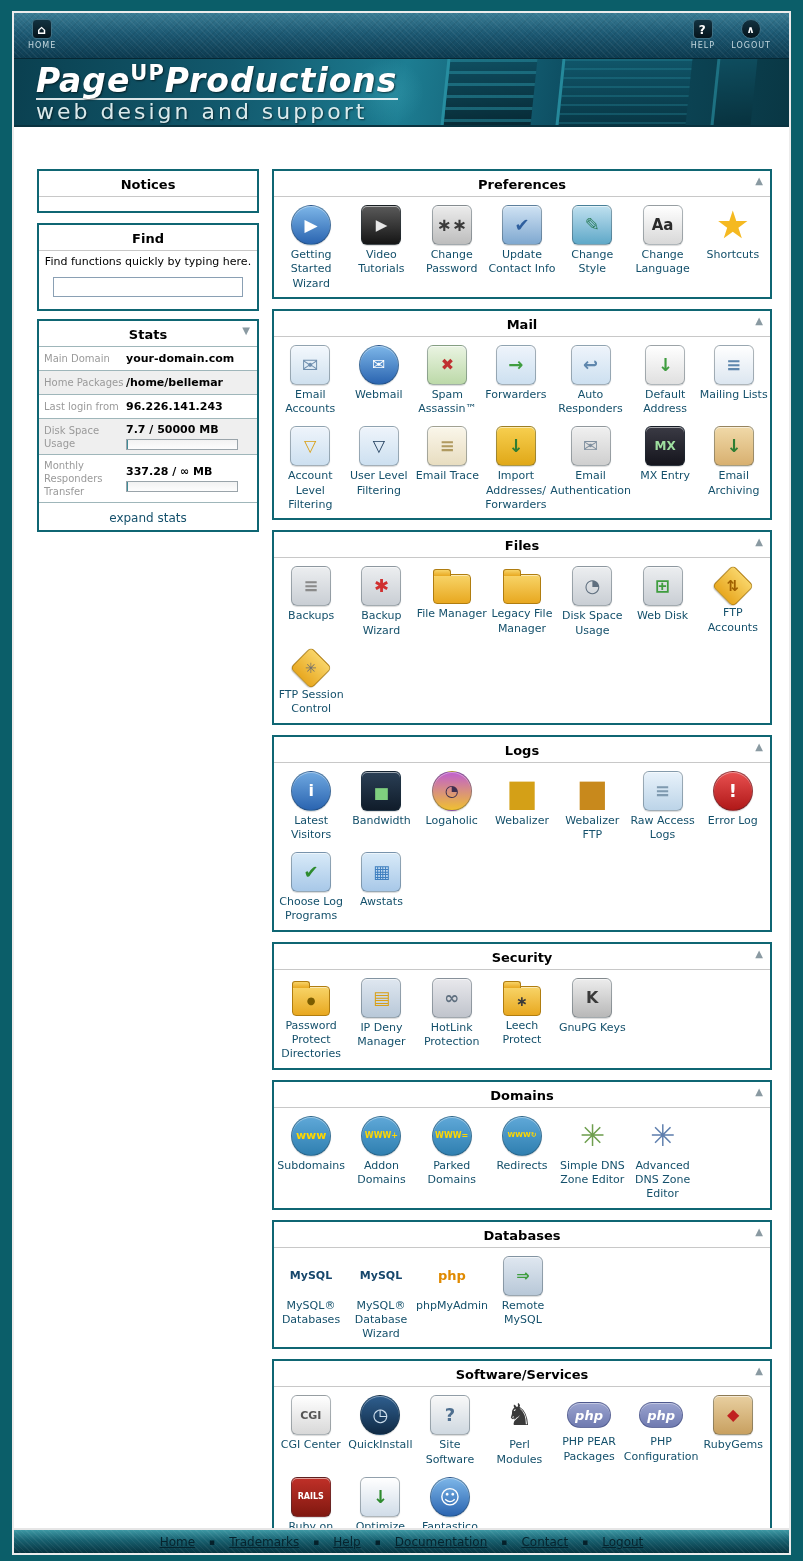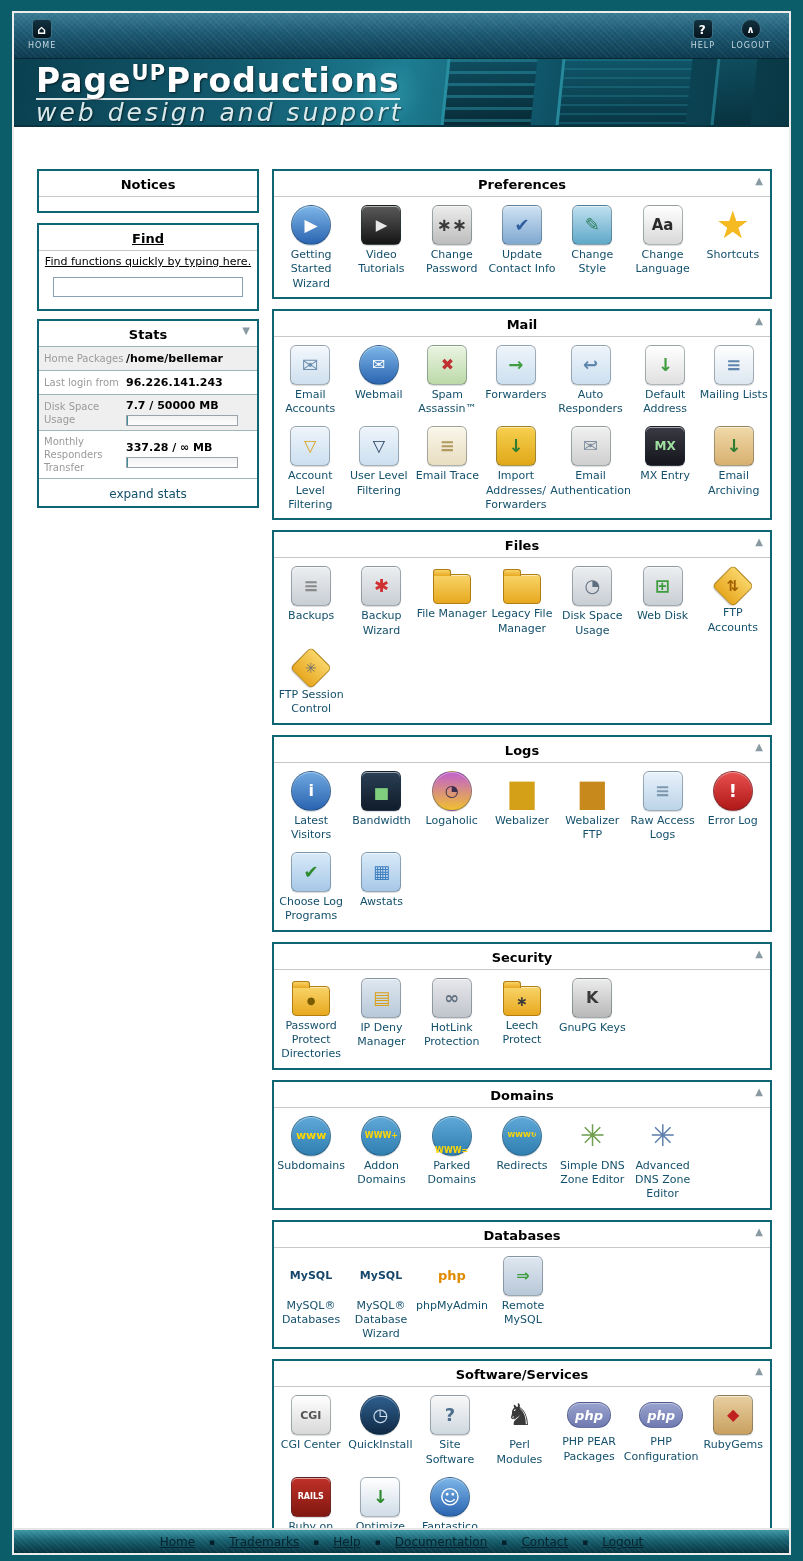--- a/index.html
+++ b/index.html
@@ -36,24 +36,24 @@
       linear-gradient(180deg,#0e4a5c,#06222c);}
   .art.a2{left:545px;width:130px;background:
       repeating-linear-gradient(180deg,rgba(42,147,165,.35) 0 2px,transparent 2px 9px),
       linear-gradient(180deg,#11586c,#083442);}
   .art.a3{left:700px;width:40px;opacity:.6;}
   .art.glow{left:340px;width:70px;border:none;transform:none;
     background:radial-gradient(closest-side,rgba(90,200,215,.25),transparent);}
   .logo-wrap{position:absolute;left:22px;top:4px;z-index:2;}
   .logo{color:#fff;font-weight:bold;letter-spacing:1px;border-bottom:2px solid rgba(255,255,255,.85);
     padding-bottom:1px;display:inline-block;line-height:1;text-shadow:1px 1px 2px rgba(0,0,0,.6);}
-  .logo .l1{font-size:33px;}
+  .logo .l1{font-size:33px;font-style:italic;}
   .logo .lsup{font-size:21px;vertical-align:12px;}
-  .logo-sub{color:rgba(235,248,250,.92);font-size:25px;letter-spacing:3px;line-height:1.05;
-    text-shadow:1px 1px 2px rgba(0,0,0,.55);font-style:italic;}
+  .logo-sub{color:rgba(235,248,250,.92);font-size:22px;letter-spacing:3px;line-height:1.05;
+    text-shadow:1px 1px 2px rgba(0,0,0,.55);}
 
   
   .content{flex:1 1 auto;display:flex;padding:42px 21px 0 23px;gap:13px;overflow:hidden;background:#fff;}
   .sidebar{width:222px;flex:0 0 222px;}
   .main{width:500px;flex:0 0 500px;}
 
   .box{border:2px solid #0f6673;margin-bottom:10px;background:#fff;}
   .box-head{position:relative;text-align:center;padding:3px 2px;border-bottom:1px solid #c8c8c8;background:#fff;}
   .box-title{font-size:13px;font-weight:bold;color:#000;text-align:right;}
   .collapse-arrow{position:absolute;right:7px;top:4px;font-size:10px;color:#8a9aa2;cursor:pointer;}
@@ -140,37 +140,43 @@
 
     <div class="sidebar">
 
       <div class="box notices">
         <div class="box-head">
           <span class="box-title">Notices</span>
         </div>
         <div class="box-body"></div>
       </div>
 
-      <div class="box find" style="margin-bottom:8px;text-decoration:underline;">
+      <div class="box find" style="margin-bottom:8px;">
         <div class="box-head">
           <span class="box-title">Find</span>
         </div>
         <div class="find-hint">Find functions quickly by typing here.</div>
         <div class="find-input-row">
           <input class="find-input" type="text" value="" placeholder="" style="">
         </div>
       </div>
 
 
       <div class="box stats">
         <div class="box-head" style="border-bottom:none;">
           <span class="box-title">Stats</span>
           <span class="collapse-arrow">▼</span>
         </div>
         <div id="stats-rows">
+            <div class="stat-row">
+              <span class="stat-label">Main Domain</span>
+              <span class="stat-val">
+                <div>your-domain.com</div>
+              </span>
+            </div>
             <div class="stat-row alt">
               <span class="stat-label">Home Packages</span>
               <span class="stat-val">
                 <div>/home/bellemar</div>
               </span>
             </div>
             <div class="stat-row">
               <span class="stat-label">Last login from</span>
               <span class="stat-val">
                 <div>96.226.141.243</div>
@@ -496,21 +502,21 @@
                 </span>
                 <span class="label">Subdomains</span>
               </a>
               <a class="item">
                 <span class="icon shape-circle" style="background: linear-gradient(rgb(95, 168, 216), rgb(47, 127, 176));">
                   <span class="g" style="color: rgb(255, 215, 0); font-size: 8px;">WWW+</span>
                 </span>
                 <span class="label">Addon Domains</span>
               </a>
               <a class="item">
-                <span class="icon shape-circle" style="background: linear-gradient(rgb(95, 168, 216), rgb(47, 127, 176)); align-items: flex-end;">
+                <span class="icon shape-circle" style="background: linear-gradient(rgb(95, 168, 216), rgb(47, 127, 176));">
                   <span class="g" style="color: rgb(255, 215, 0); font-size: 8px;">WWW=</span>
                 </span>
                 <span class="label">Parked Domains</span>
               </a>
               <a class="item">
                 <span class="icon shape-circle" style="background: linear-gradient(rgb(95, 168, 216), rgb(47, 127, 176));">
                   <span class="g" style="color: rgb(255, 215, 0); font-size: 7px;">WWW↻</span>
                 </span>
                 <span class="label">Redirects</span>
               </a>

